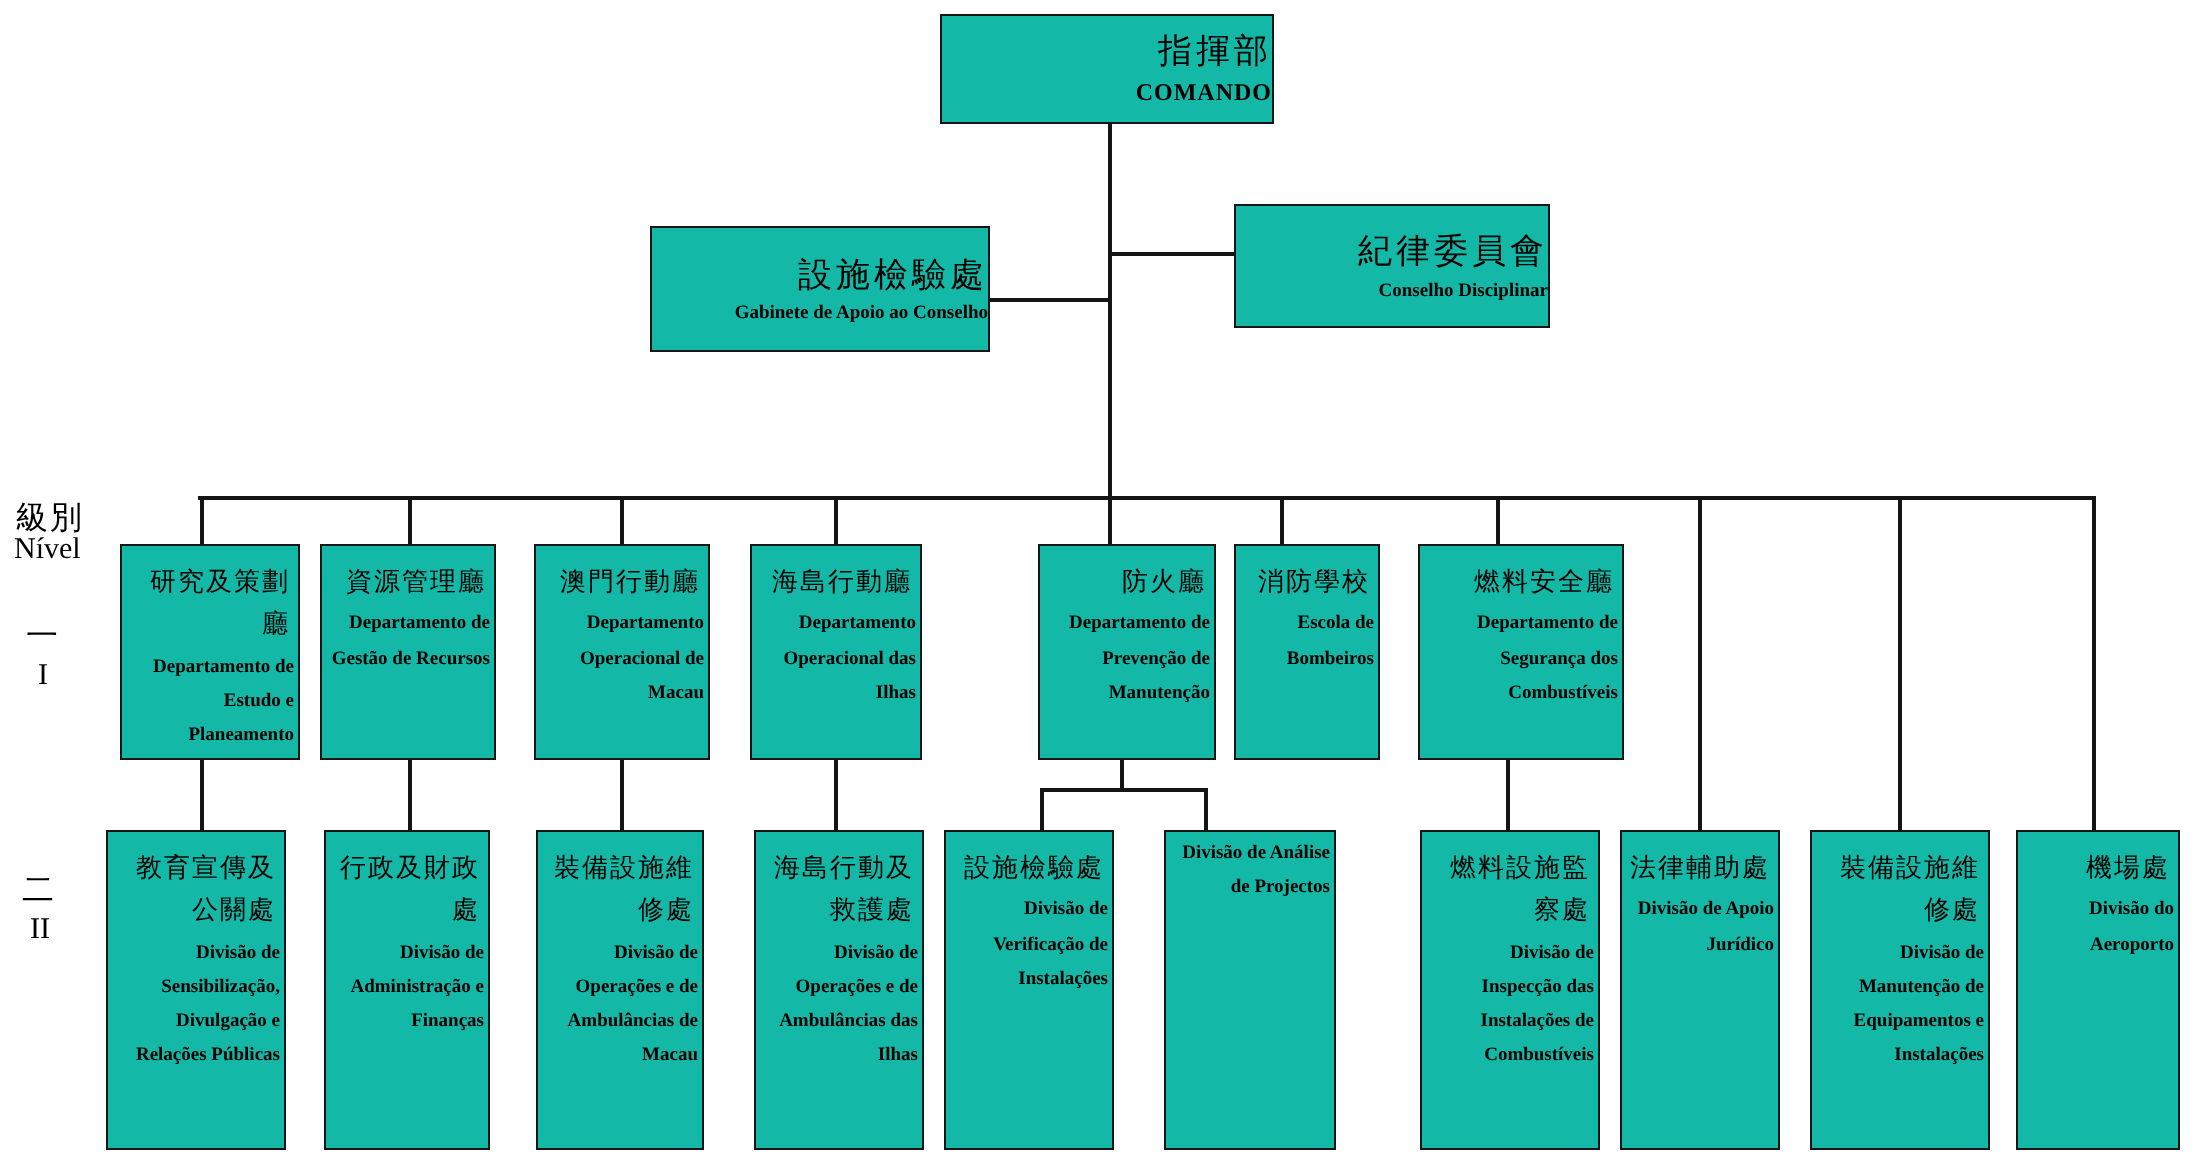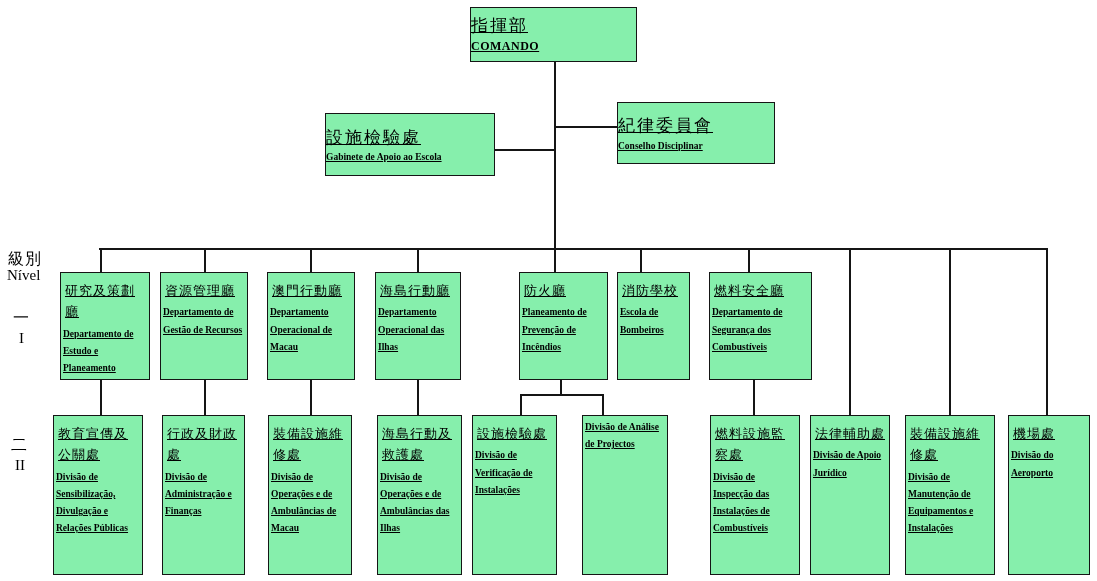--- a/index.html
+++ b/index.html
@@ -3,23 +3,22 @@
 <meta charset="utf-8">
 <style>
   * { margin:0; padding:0; box-sizing:border-box; }
   html,body { background:#ffffff; }
   .canvas {
     position:relative; width:1097px; height:581px; background:#fff;
     font-family:"Liberation Serif","DejaVu Serif",serif; color:#000;
     overflow:hidden;
   }
   .box {
-    position:absolute; border:1.6px solid #151515; background:#86efac;
-    text-align:left;
-    text-decoration:underline;
+    position:absolute; border:1.6px solid #151515; background:#14b8a6;
+    text-align:right;
   }
   .hdr { display:flex; flex-direction:column; justify-content:center; }
   .zh-lg { font-size:17px; letter-spacing:2px; line-height:1.25; }
   .pt-lg { font-size:12px; font-weight:bold; letter-spacing:.5px; margin-top:2px; }
   .pt-md-hdr { font-size:9.5px; font-weight:bold; margin-top:4px; }
   .l1 { top:272px; height:108px; }
   .l2 { top:415px; height:160px; }
   .zh-md { font-size:13px; line-height:1.65; padding:7px 4px 0; letter-spacing:1px; }
   .pt-md { font-size:9.5px; font-weight:bold; line-height:1.8; padding:3px 2px 0; }
   .line { position:absolute; background:#151515; }
@@ -65,21 +64,21 @@
   <div class="line" style="left:520px;top:394px;width:1.6px;height:21px"></div>
   <div class="line" style="left:602px;top:394px;width:1.6px;height:21px"></div>
 
   <div class="box hdr" style="left:470px;top:7px;width:167px;height:55px">
     <div class="zh-lg">指揮部</div>
     <div class="pt-lg">COMANDO</div>
   </div>
 
   <div class="box hdr" style="left:325px;top:113px;width:170px;height:63px">
     <div class="zh-lg">設施檢驗處</div>
-    <div class="pt-md-hdr">Gabinete de Apoio ao Escola</div>
+    <div class="pt-md-hdr">Gabinete de Apoio ao Conselho</div>
   </div>
 
   <div class="box hdr" style="left:617px;top:102px;width:158px;height:62px">
     <div class="zh-lg">紀律委員會</div>
     <div class="pt-md-hdr">Conselho Disciplinar</div>
   </div>
 
   <div class="box l1" style="left:60px;width:90px">
     <div class="zh-md">研究及策劃廳</div>
     <div class="pt-md">Departamento de Estudo e Planeamento</div>
@@ -91,21 +90,21 @@
   <div class="box l1" style="left:267px;width:88px">
     <div class="zh-md">澳門行動廳</div>
     <div class="pt-md">Departamento Operacional de Macau</div>
   </div>
   <div class="box l1" style="left:375px;width:86px">
     <div class="zh-md">海島行動廳</div>
     <div class="pt-md">Departamento Operacional das Ilhas</div>
   </div>
   <div class="box l1" style="left:519px;width:89px">
     <div class="zh-md">防火廳</div>
-    <div class="pt-md">Planeamento de Prevenção de Incêndios</div>
+    <div class="pt-md">Departamento de Prevenção de Manutenção</div>
   </div>
   <div class="box l1" style="left:617px;width:73px">
     <div class="zh-md">消防學校</div>
     <div class="pt-md">Escola de Bombeiros</div>
   </div>
   <div class="box l1" style="left:709px;width:103px">
     <div class="zh-md">燃料安全廳</div>
     <div class="pt-md">Departamento de Segurança dos Combustíveis</div>
   </div>
 

